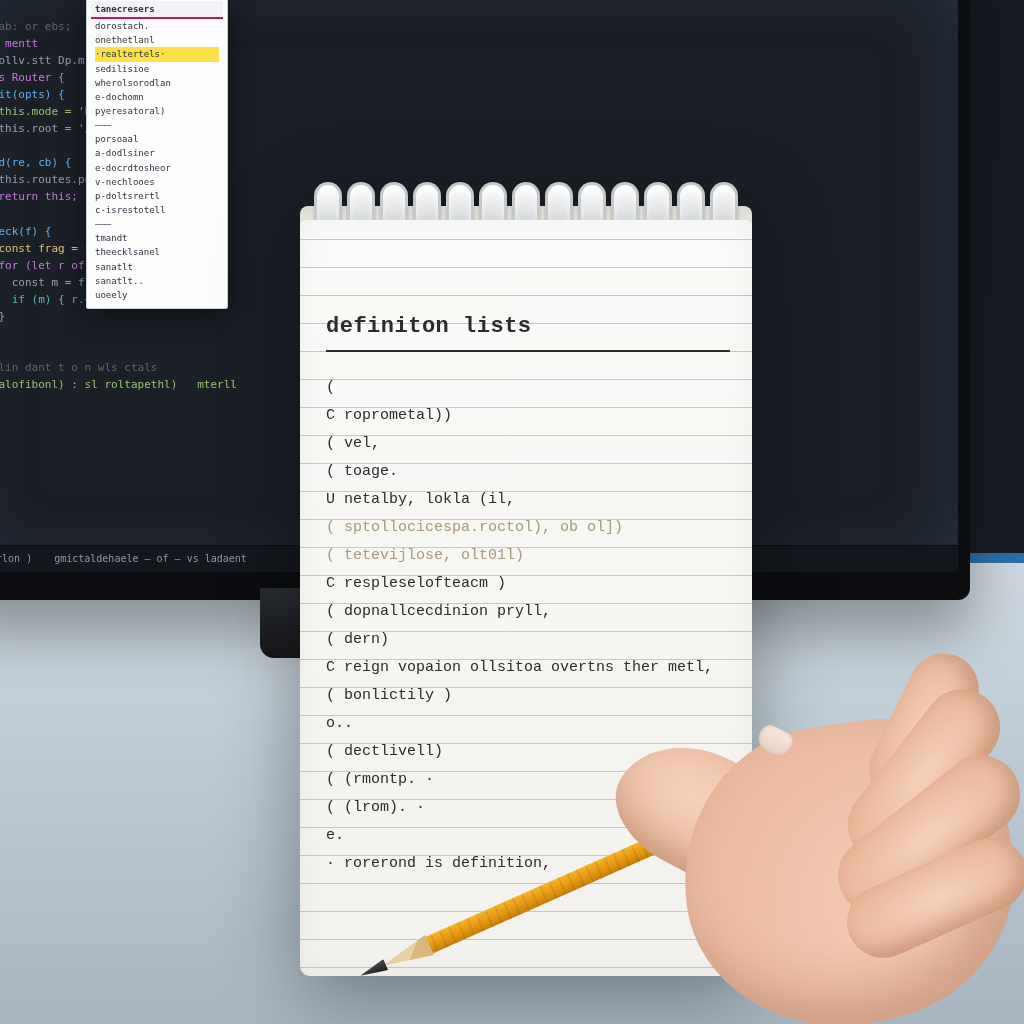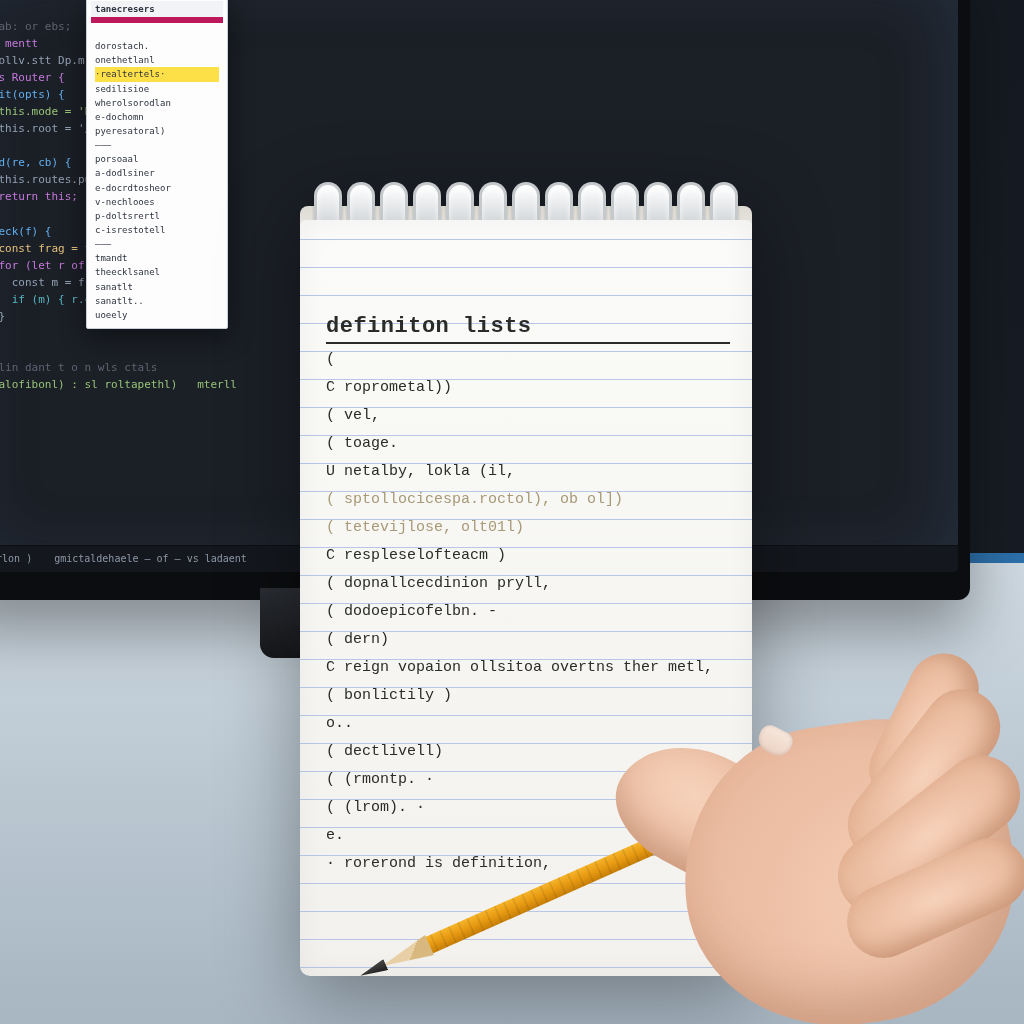--- a/index.html
+++ b/index.html
@@ -28,22 +28,22 @@
   .kw{color:#c678dd;} .fn{color:#61afef;} .str{color:#98c379;}
   .cm{color:#5c6370;} .ty{color:#e5c07b;} .op{color:#56b6c2;}
   .status-bar{position:absolute;left:0;right:0;bottom:0;height:26px;
     background:#14171d;border-top:1px solid #0c0e12;display:flex;align-items:center;
     gap:22px;padding:0 16px;color:#8e98a7;font:10px/1 Menlo,Consolas,monospace;}
 
   
   .autocomplete{position:absolute;top:24px;left:124px;width:124px;background:#fdfdfd;
     border:1px solid #c9cfd8;border-radius:2px;box-shadow:0 8px 26px rgba(0,0,0,.45);
     font:9px/1.35 Menlo,Consolas,monospace;color:#2d3340;padding:6px 8px;}
-  .autocomplete .hdr{font-weight:bold;border-bottom:6px solid #be185d;
-    margin:-2px -4px 16px;padding:2px 4px;background:#f1f3f6;}
+  .autocomplete .hdr{font-weight:bold;border-bottom:2px solid #be185d;
+    margin:-2px -4px 0;padding:2px 4px;background:#f1f3f6;}
   .autocomplete .item{padding:1px 0;overflow:hidden;text-overflow:ellipsis;white-space:nowrap;}
   .autocomplete .item.sel{background:#fde047;}
 
   
   .notepad{position:absolute;left:300px;top:176px;width:452px;height:800px;
     filter:drop-shadow(0 22px 40px rgba(0,0,0,.35));}
   .pad-paper{position:absolute;inset:44px 0 0 0;border-radius:6px 6px 10px 10px;
     background:
      repeating-linear-gradient(to bottom,transparent 0 27px,#b8c6e8 27px 28px),
      linear-gradient(#fbfbf9,#f2f1ed);
@@ -56,21 +56,21 @@
   .spiral i{width:22px;height:54px;border:3px solid #c6c9cc;border-bottom:none;
     border-radius:14px 14px 0 0;display:block;position:relative;
     background:linear-gradient(#fff,#d9dcdf 60%,#bfc2c6);
     box-shadow:inset 0 4px 6px rgba(255,255,255,.7),0 2px 3px rgba(0,0,0,.2);}
   .spiral i::after{content:"";position:absolute;left:50%;bottom:-10px;width:10px;height:10px;
     margin-left:-5px;background:radial-gradient(circle,#2a2c30 0 40%,#777 45% 100%);
     border-radius:50%;}
   .pad-content{position:absolute;left:26px;right:22px;top:96px;bottom:20px;
     font:15px/28px "Courier New",ui-monospace,monospace;color:#2b2b29;}
   .pad-title{font:700 22px/1 "Courier New",monospace;letter-spacing:.5px;
-    padding-bottom:4px;border-bottom:2px solid #2b2b29;margin-bottom:2px;}
+    padding-bottom:12px;border-bottom:2px solid #2b2b29;margin-bottom:22px;}
   .pad-content .row{height:28px;white-space:nowrap;overflow:hidden;}
   .faint{color:#a89a76;}
 
   
   .hand{position:absolute;right:-20px;bottom:-40px;width:520px;height:480px;pointer-events:none;}
   .palm{position:absolute;right:30px;bottom:40px;width:330px;height:300px;
     background:radial-gradient(120% 120% at 65% 60%,#f4cdb4 0%,#e9b99e 55%,#d9a184 100%);
     border-radius:46% 40% 48% 50%/55% 48% 50% 48%;
     transform:rotate(-8deg);box-shadow:inset -18px -30px 50px rgba(120,60,30,.25);}
   .thumb{position:absolute;right:250px;bottom:190px;width:180px;height:120px;
@@ -174,21 +174,20 @@
         <div id="pad-lines">
             <div class="row">(</div>
             <div class="row">C  roprometal))</div>
             <div class="row">(  vel,</div>
             <div class="row">(  toage.</div>
             <div class="row">U  netalby, lokla (il,</div>
             <div class="row faint">(  sptollocicespa.roctol),  ob ol])</div>
             <div class="row faint">(  tetevijlose, olt01l)</div>
             <div class="row">C  respleselofteacm )</div>
             <div class="row">(  dopnallcecdinion pryll,</div>
-            <div class="row">(  dodoepicofelbn. -</div>
             <div class="row">(  dern)</div>
             <div class="row">C  reign vopaion ollsitoa overtns ther metl,</div>
             <div class="row">  ( bonlictily )</div>
             <div class="row">o..</div>
             <div class="row">  ( dectlivell)</div>
             <div class="row">  ( (rmontp. ·</div>
             <div class="row">  ( (lrom). ·</div>
             <div class="row">e.</div>
             <div class="row"> · rorerond is  definition,</div>
           </div>

